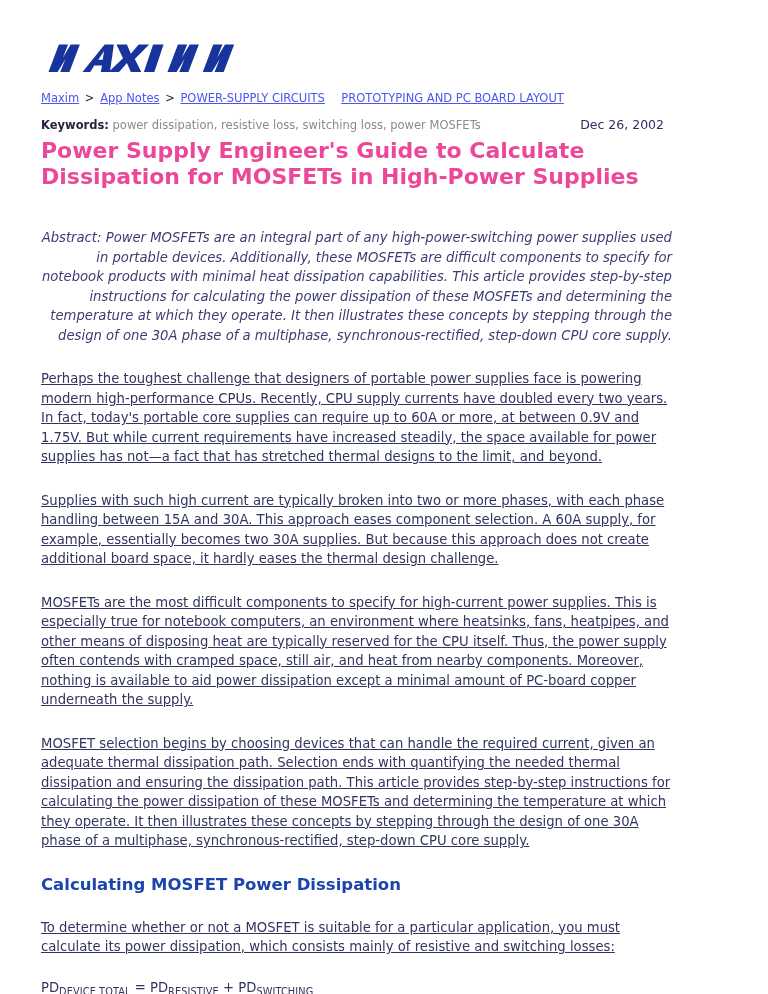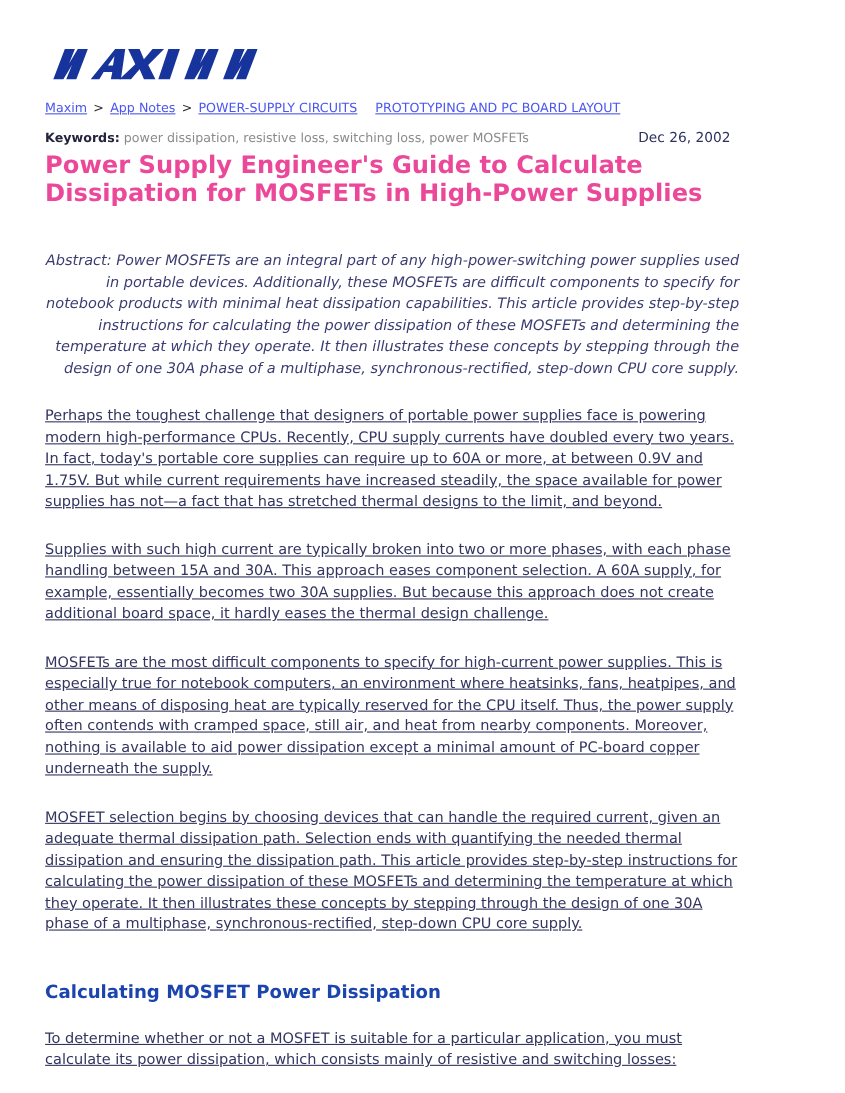--- a/index.html
+++ b/index.html
@@ -113,21 +113,21 @@
     font-size: 13.2px;
     line-height: 19.5px;
     color: #32355f;
     max-width: 716px;
     text-decoration: underline;
   }
   .body-p.tight { }
 
   
   .section-h {
-    margin-top: 41px;
+    margin-top: 24px;
     font-size: 16.5px;
     font-weight: bold;
     color: #1b45ad;
   }
 
   
   .formula {
     margin-top: 21px;
     font-size: 13.2px;
     line-height: 19px;

